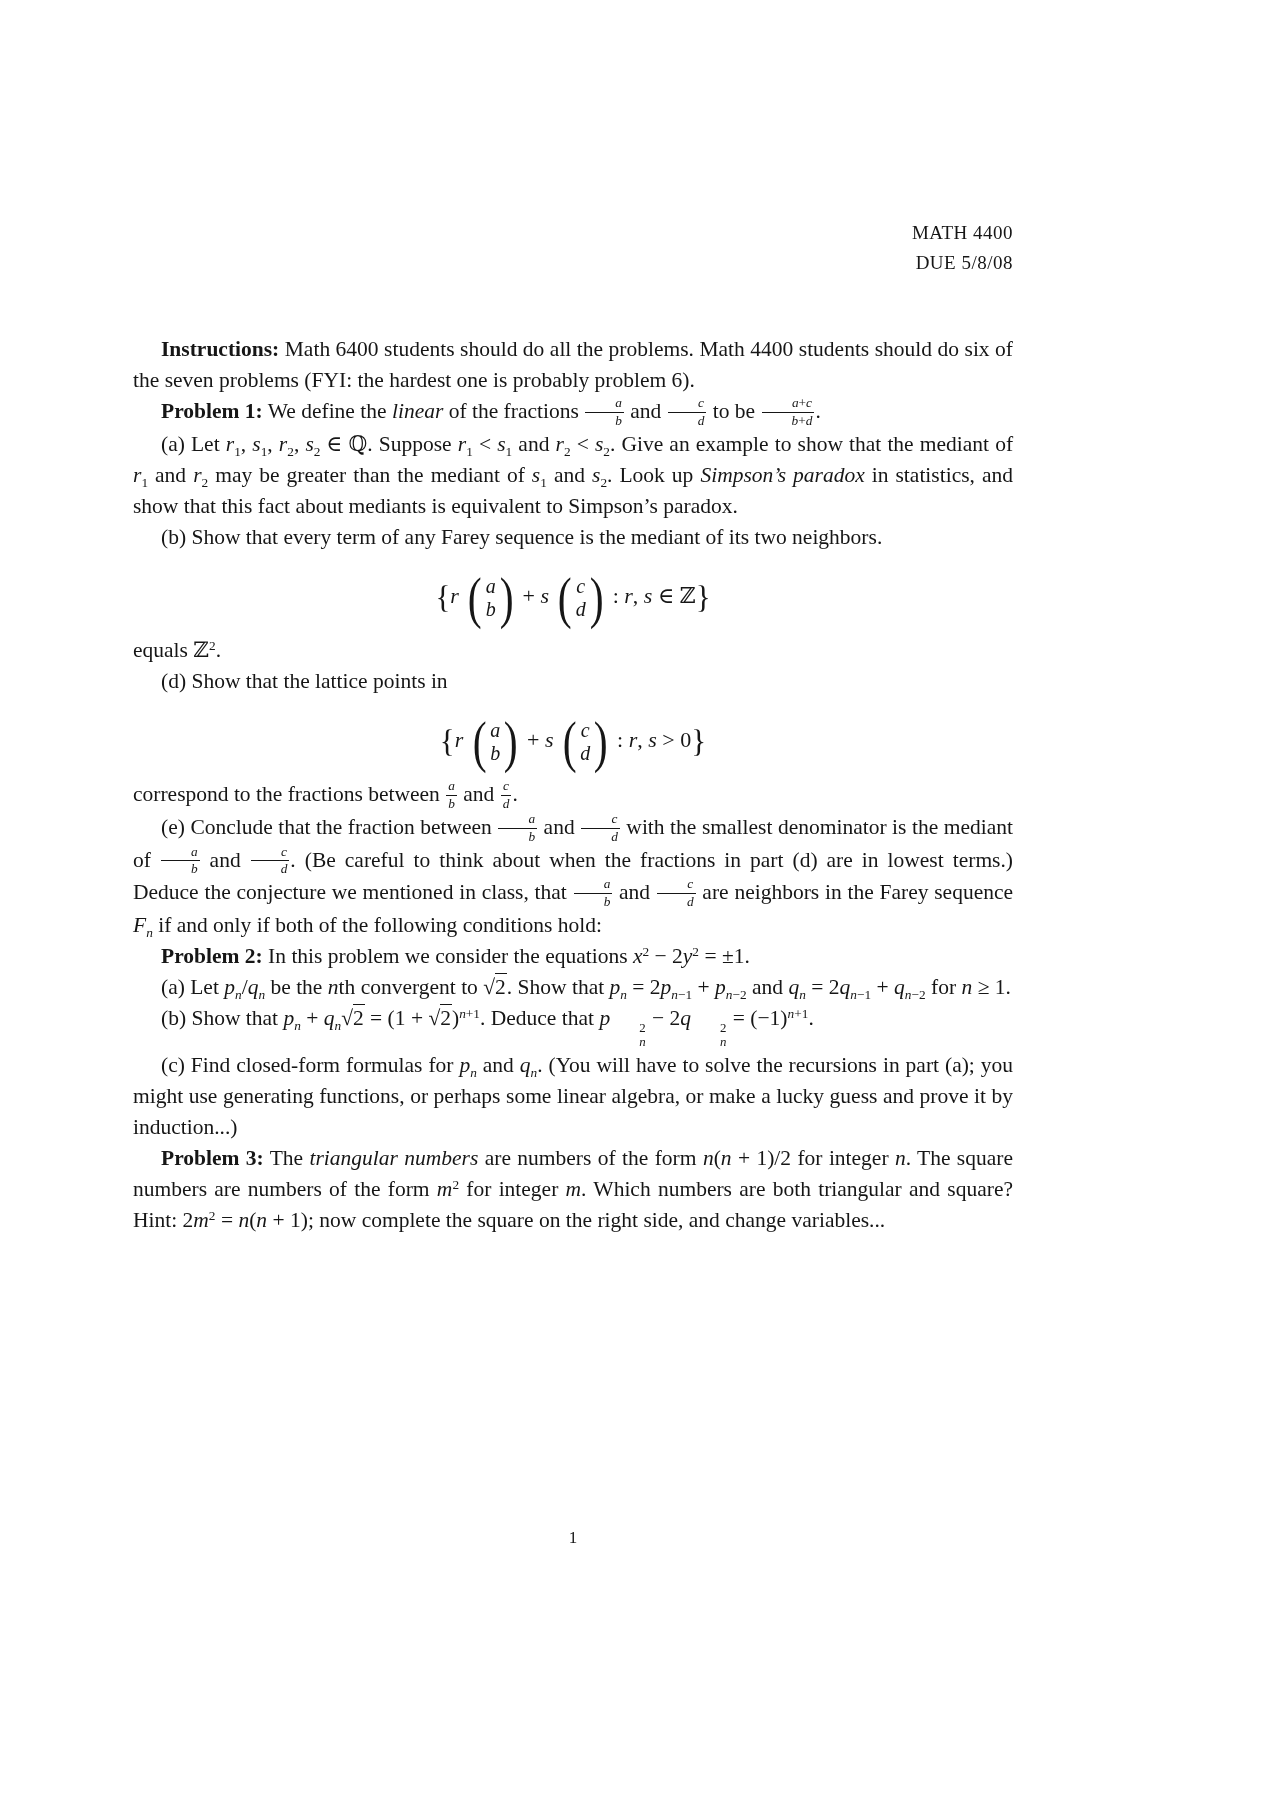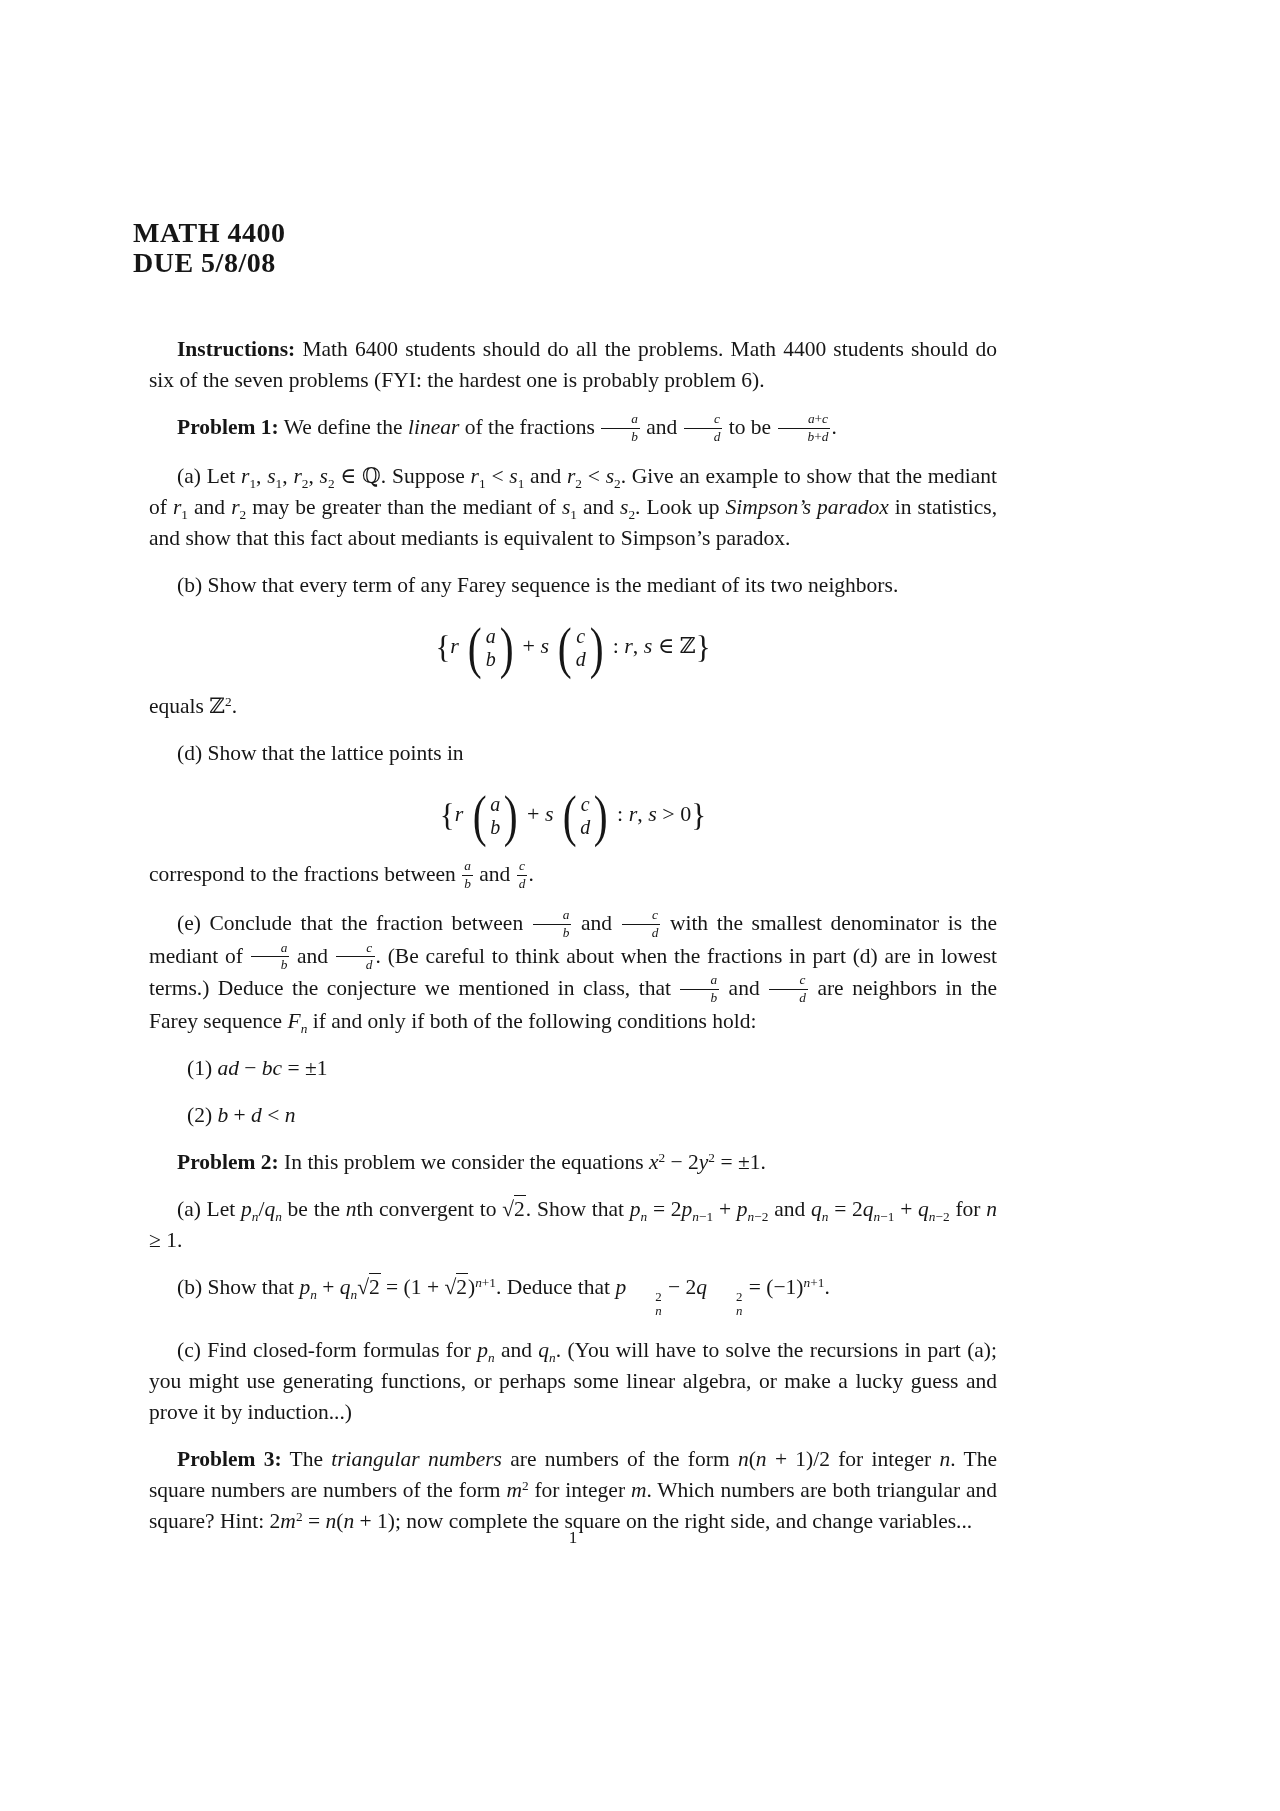--- a/index.html
+++ b/index.html
@@ -12,28 +12,28 @@
     overflow:hidden;
   }
   .content{
     position:absolute;
     left:133px;top:218px;
     width:880px;
     font-size:21.5px;
     line-height:31px;
   }
   .title{
-    text-align:left;
-    font-weight:bold;
-    font-size:28px;
+    text-align:right;
+    font-weight:normal;
+    font-size:19px;
     line-height:30px;
     letter-spacing:0.5px;
     margin-bottom:56px;
   }
-  p.para{margin:16px;text-align:justify;}
+  p.para{margin:0;text-align:justify;}
   .indent{text-indent:28px;}
   .gap{margin-top:24px;}
   .list{padding-left:38px;margin-top:2px;}
   .list p{text-align:left;}
   
   i{font-style:italic;}
   sub,sup{font-size:0.62em;line-height:0;}
   sub{vertical-align:-0.35em;}
   sup{vertical-align:0.5em;}
   .fr{
@@ -119,24 +119,20 @@
           <span class="vc">
             <span>c</span>
             <span>d</span>
           </span>
           <span class="vp">)</span>
         </span> : <i>r</i>, <i>s</i> &gt; 0<span class="big">}</span></div>
 
     <p class="para">correspond to the fractions between <span class="fr"><span class="nu"><i>a</i></span><span class="de"><i>b</i></span></span> and <span class="fr"><span class="nu"><i>c</i></span><span class="de"><i>d</i></span></span>.</p>
     <p class="para indent">(e) Conclude that the fraction between <span class="fr"><span class="nu"><i>a</i></span><span class="de"><i>b</i></span></span> and <span class="fr"><span class="nu"><i>c</i></span><span class="de"><i>d</i></span></span> with the smallest denominator is the mediant of <span class="fr"><span class="nu"><i>a</i></span><span class="de"><i>b</i></span></span> and <span class="fr"><span class="nu"><i>c</i></span><span class="de"><i>d</i></span></span>. (Be careful to think about when the fractions in part (d) are in lowest terms.) Deduce the conjecture we mentioned in class, that <span class="fr"><span class="nu"><i>a</i></span><span class="de"><i>b</i></span></span> and <span class="fr"><span class="nu"><i>c</i></span><span class="de"><i>d</i></span></span> are neighbors in the Farey sequence <i>F</i><sub><i>n</i></sub> if and only if both of the following conditions hold:</p>
 
-    <div class="list">
-      <p class="para">(1) <i>ad</i> − <i>bc</i> = ±1</p>
-      <p class="para">(2) <i>b</i> + <i>d</i> &lt; <i>n</i></p>
-    </div>
 
     <p class="para indent gap"><b>Problem 2:</b> In this problem we consider the equations <i>x</i><sup>2</sup> − 2<i>y</i><sup>2</sup> = ±1.</p>
     <p class="para indent">(a) Let <i>p</i><sub><i>n</i></sub>/<i>q</i><sub><i>n</i></sub> be the <i>n</i>th convergent to <span class="sqrt">√<span class="rad">2</span></span>. Show that <i>p</i><sub><i>n</i></sub> = 2<i>p</i><sub><i>n</i>−1</sub> + <i>p</i><sub><i>n</i>−2</sub> and <i>q</i><sub><i>n</i></sub> = 2<i>q</i><sub><i>n</i>−1</sub> + <i>q</i><sub><i>n</i>−2</sub> for <i>n</i> ≥ 1.</p>
     <p class="para indent">(b) Show that <i>p</i><sub><i>n</i></sub> + <i>q</i><sub><i>n</i></sub><span class="sqrt">√<span class="rad">2</span></span> = (1 + <span class="sqrt">√<span class="rad">2</span></span>)<sup><i>n</i>+1</sup>. Deduce that <i>p</i><span class="ss">
           <span>2</span>
           <span><i>n</i></span>
         </span> − 2<i>q</i><span class="ss">
           <span>2</span>
           <span><i>n</i></span>
         </span> = (−1)<sup><i>n</i>+1</sup>.</p>

